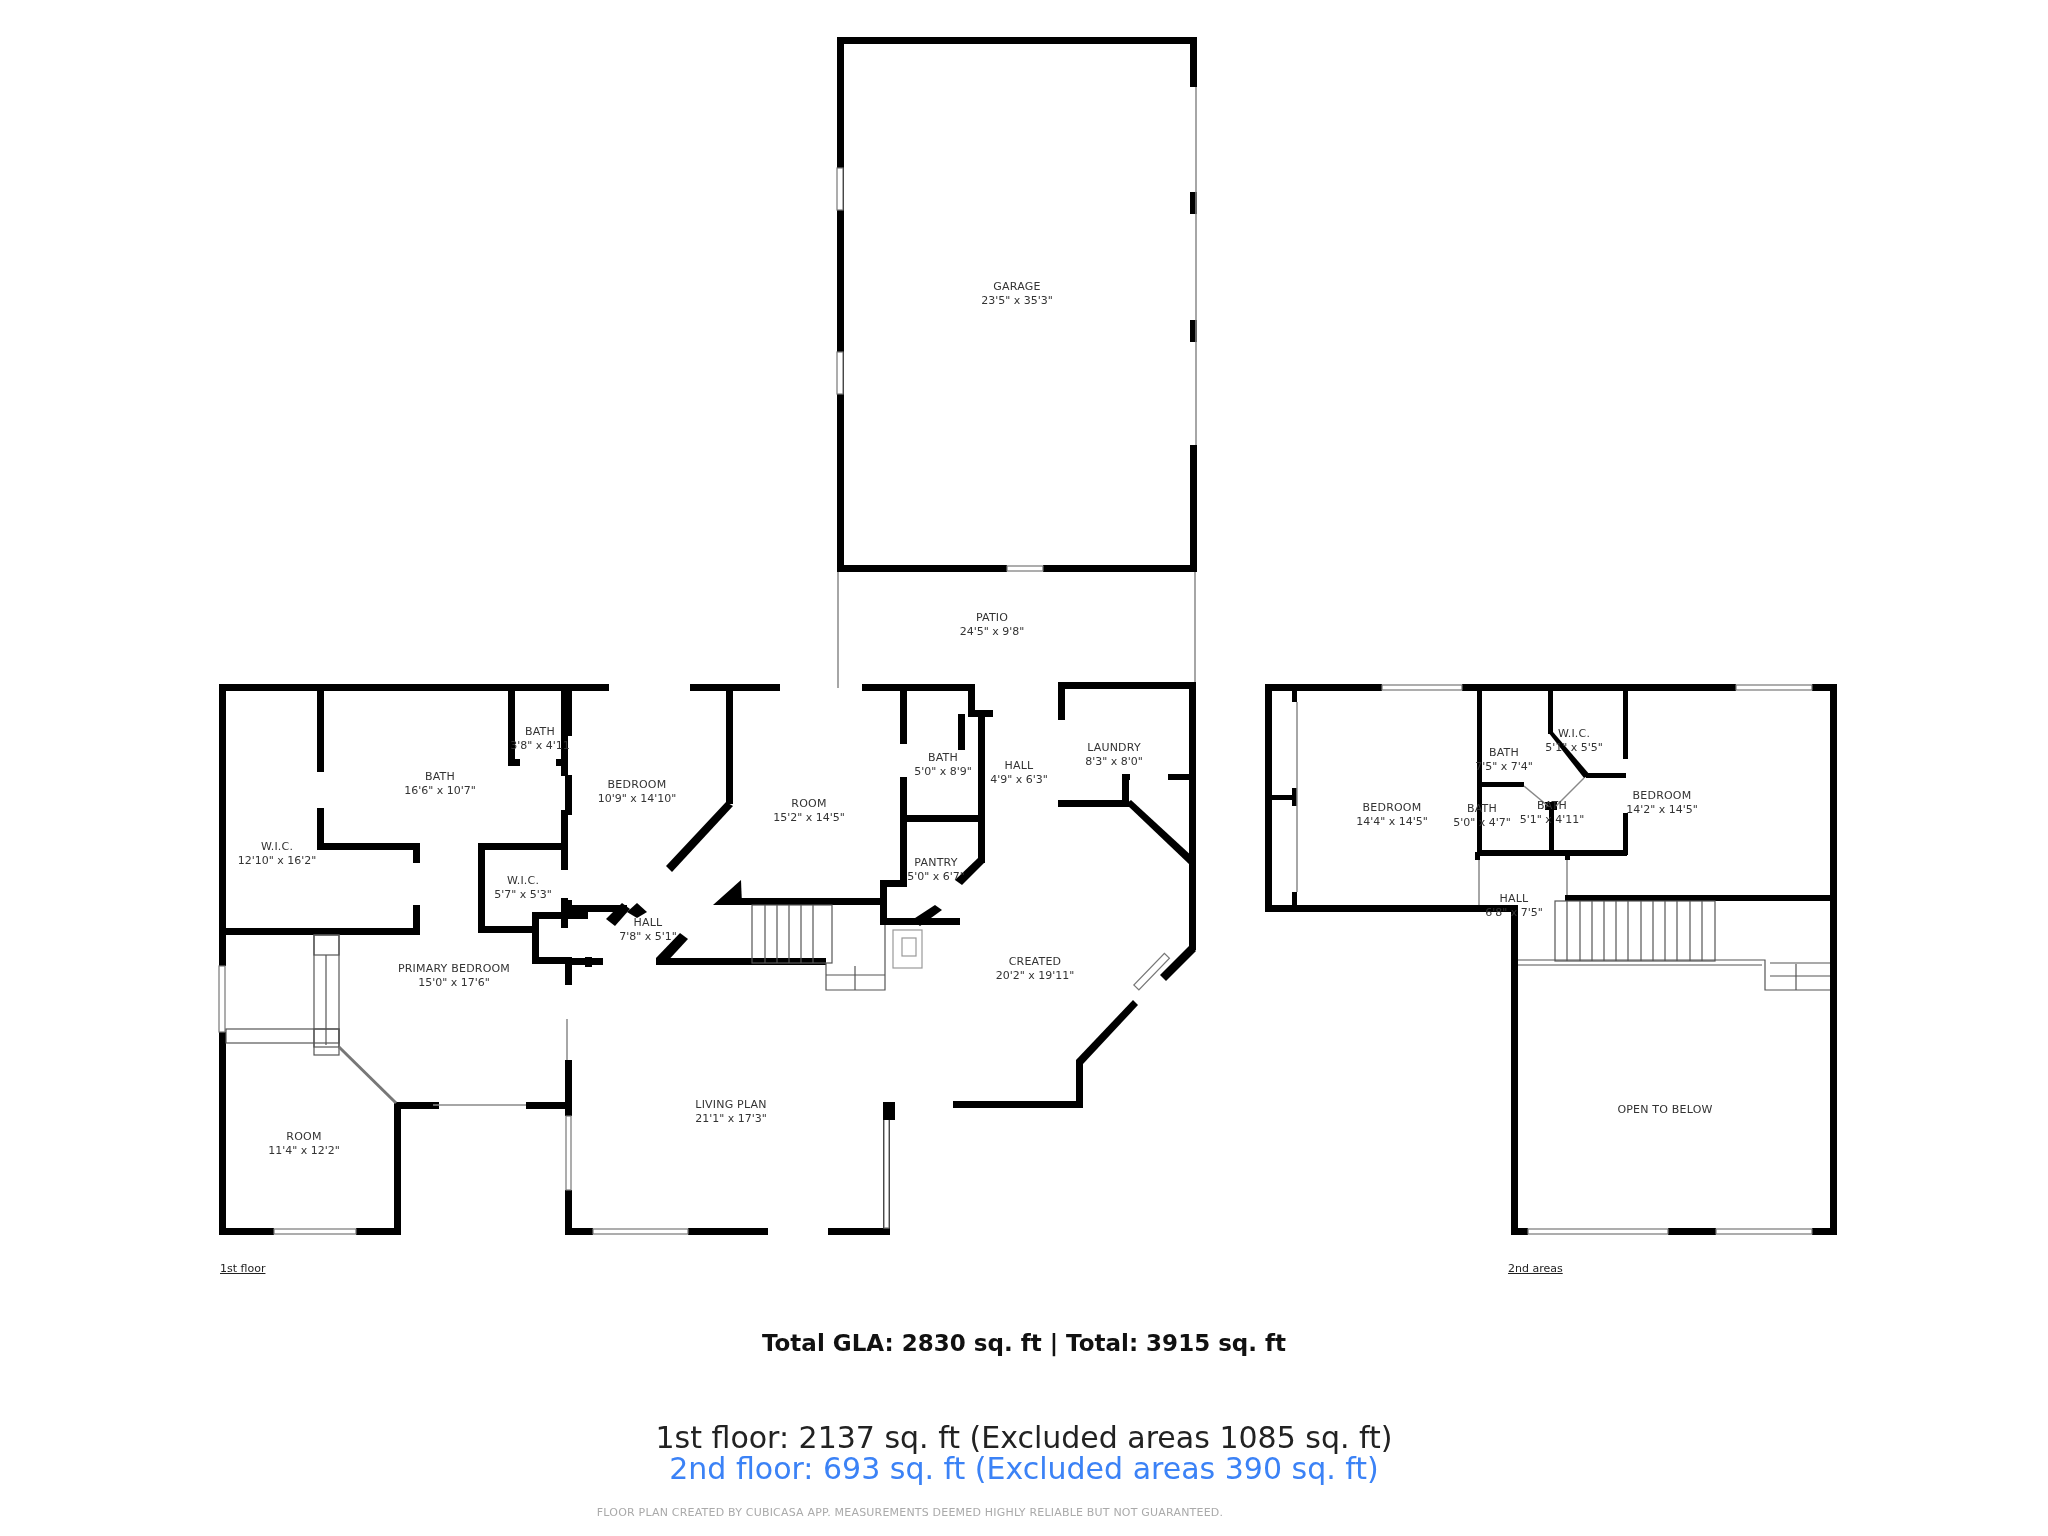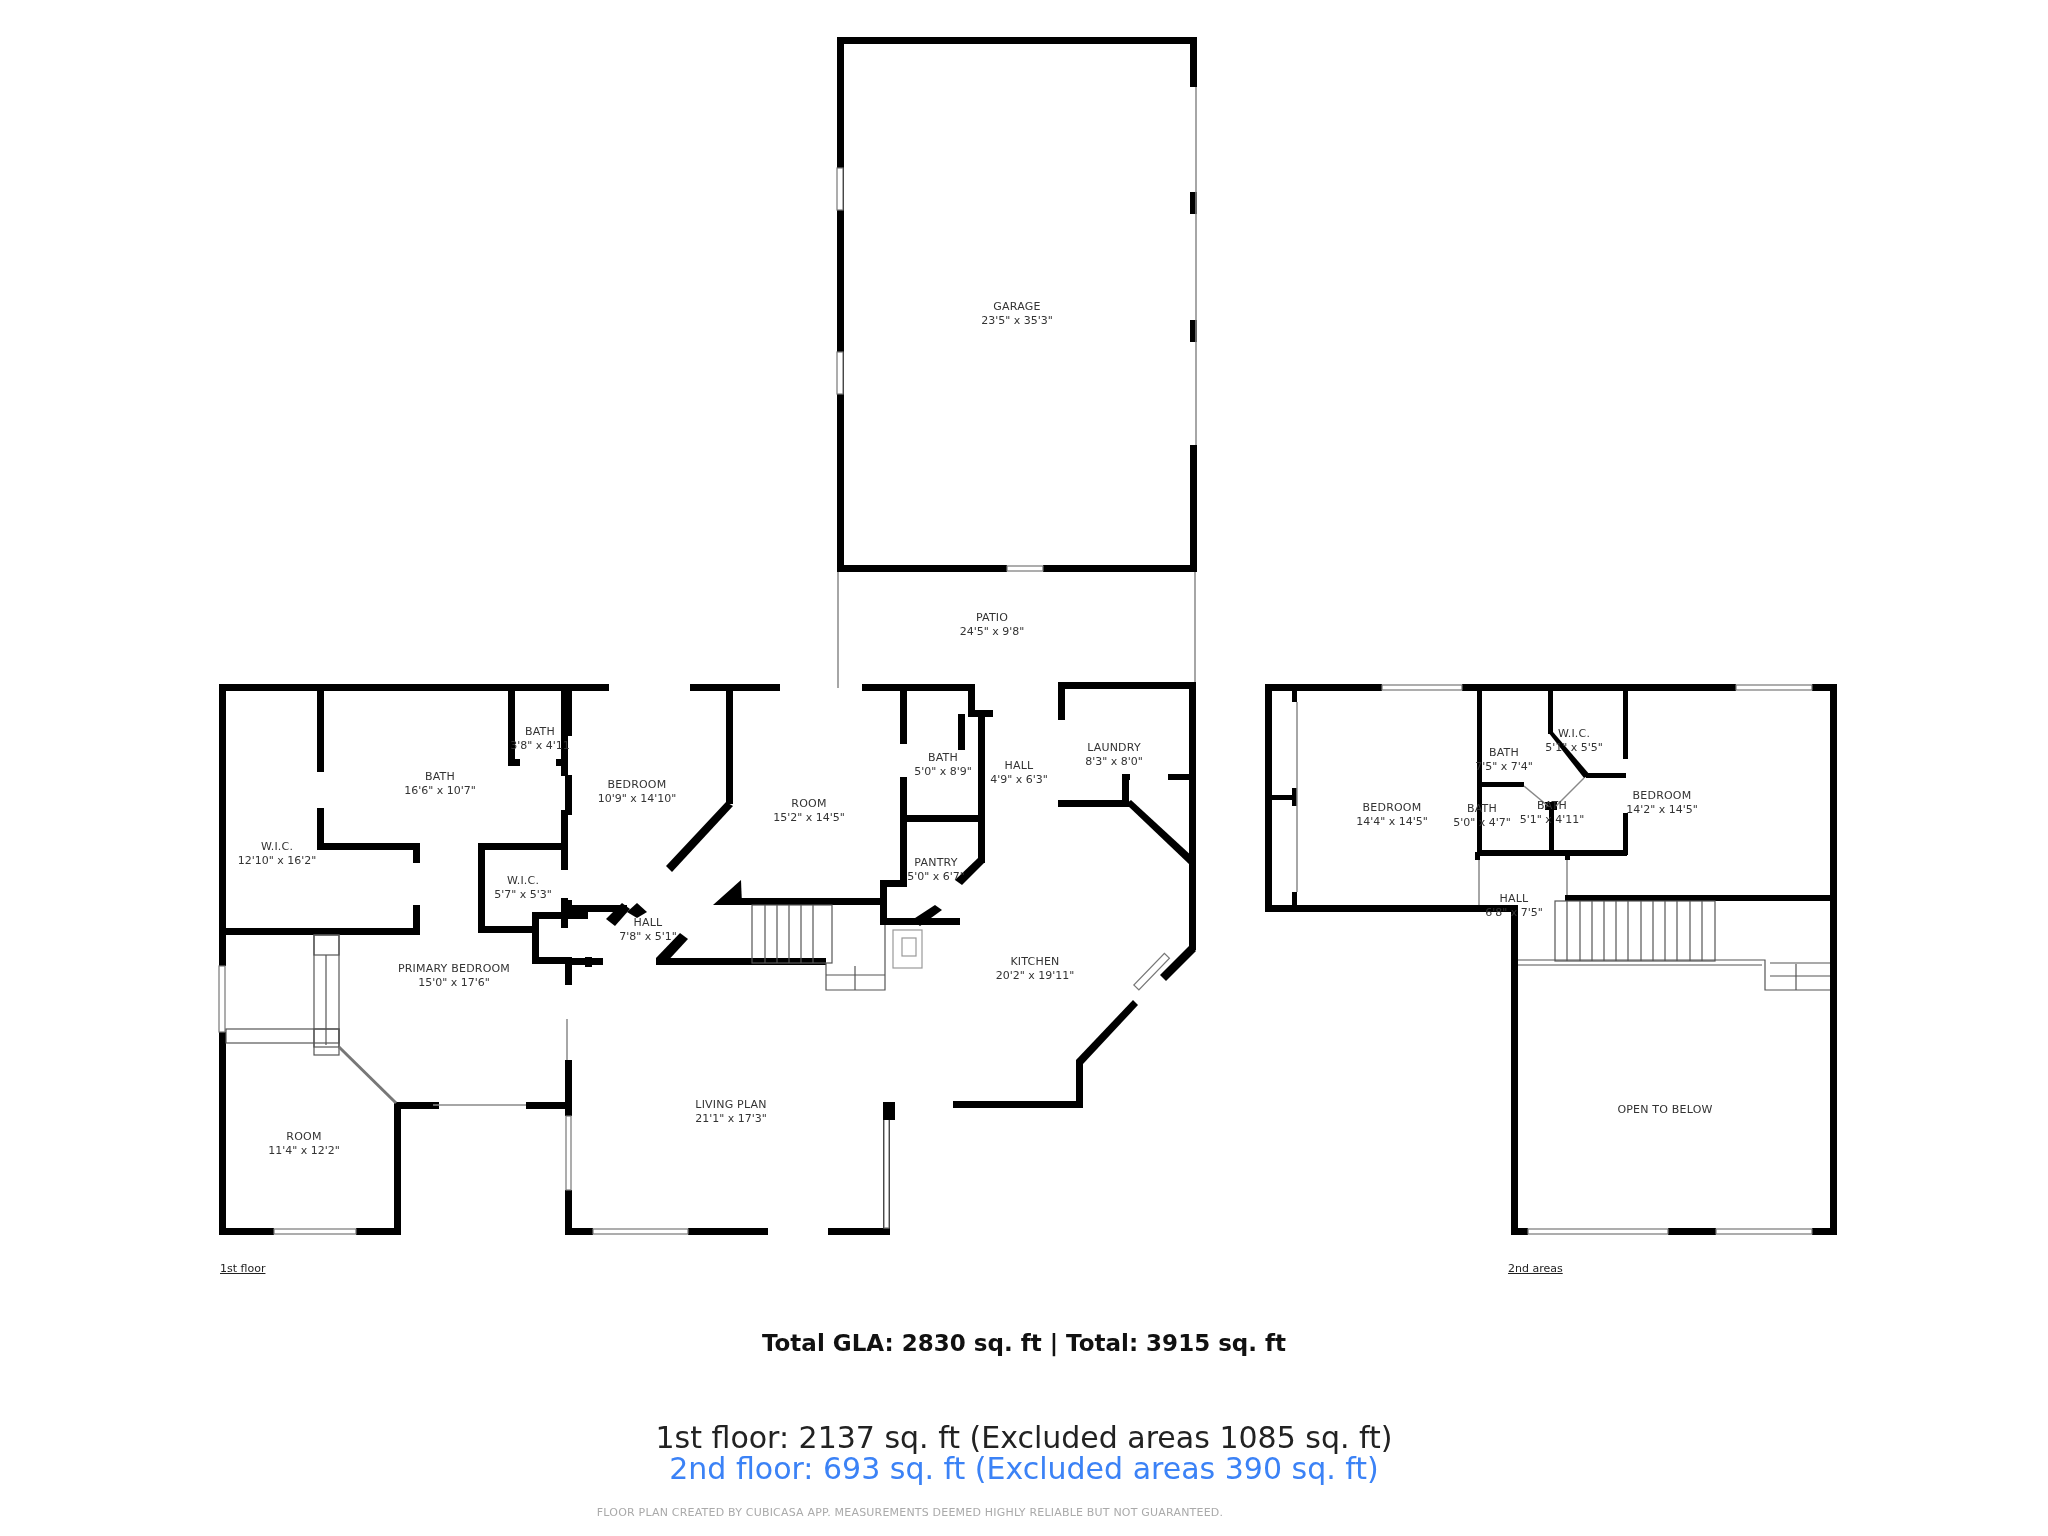--- a/index.html
+++ b/index.html
@@ -231,21 +231,21 @@
     <line class="stair" x1="1690" y1="901" x2="1690" y2="961"></line>
     <line class="stair" x1="1702" y1="901" x2="1702" y2="961"></line>
     <polyline class="stair" points="1518,960 1765,960 1765,990 1830,990"></polyline>
     <line class="stair" x1="1518" y1="965" x2="1762" y2="965"></line>
     <line class="stair" x1="1770" y1="963" x2="1830" y2="963"></line>
     <line class="stair" x1="1770" y1="976" x2="1830" y2="976"></line>
     <line class="stair" x1="1796" y1="964" x2="1796" y2="990"></line>
   </g>
 </svg>
 
-<div class="room-label" style="left:1017px;top:314px">
+<div class="room-label" style="left:1017px;top:294px">
   <span class="nm">GARAGE</span>
   <span class="dm">23'5" x 35'3"</span>
 </div>
 <div class="room-label" style="left:992px;top:625px">
   <span class="nm">PATIO</span>
   <span class="dm">24'5" x 9'8"</span>
 </div>
 <div class="room-label" style="left:277px;top:854px">
   <span class="nm">W.I.C.</span>
   <span class="dm">12'10" x 16'2"</span>
@@ -284,21 +284,21 @@
 </div>
 <div class="room-label" style="left:523px;top:888px">
   <span class="nm">W.I.C.</span>
   <span class="dm">5'7" x 5'3"</span>
 </div>
 <div class="room-label" style="left:648px;top:930px">
   <span class="nm">HALL</span>
   <span class="dm">7'8" x 5'1"</span>
 </div>
 <div class="room-label" style="left:1035px;top:969px">
-  <span class="nm">KITCHEN</span>
+  <span class="nm">CREATED</span>
   <span class="dm">20'2" x 19'11"</span>
 </div>
 <div class="room-label" style="left:454px;top:976px">
   <span class="nm">PRIMARY BEDROOM</span>
   <span class="dm">15'0" x 17'6"</span>
 </div>
 <div class="room-label" style="left:304px;top:1144px">
   <span class="nm">ROOM</span>
   <span class="dm">11'4" x 12'2"</span>
 </div>

